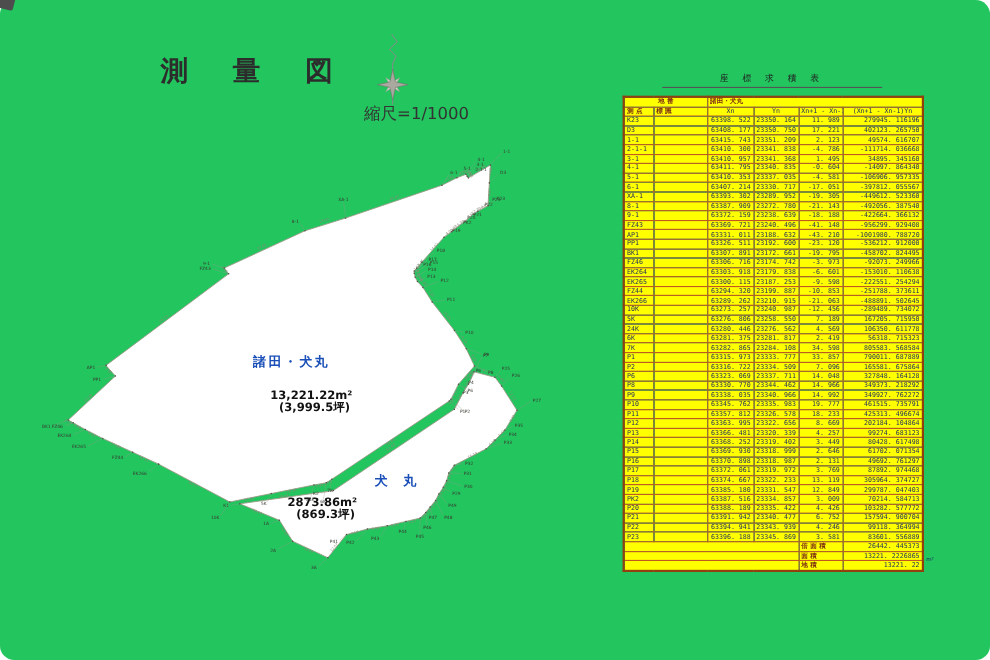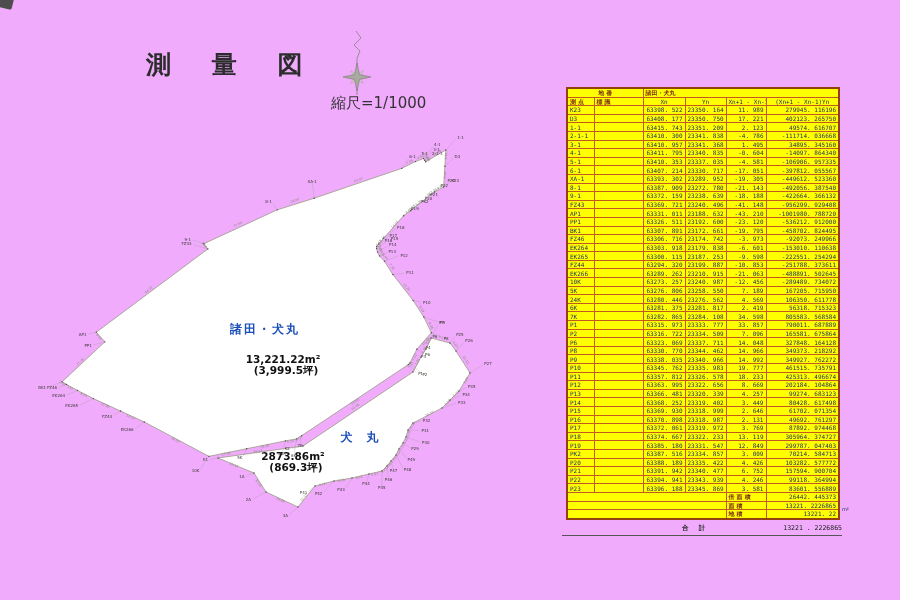--- a/index.html
+++ b/index.html
@@ -1,18 +1,18 @@
 <!DOCTYPE html>
 <html><head>
 <meta charset="utf-8">
 <style>
   html,body{margin:0;padding:0;}
   body{width:900px;height:600px;background:#ffffff;position:relative;overflow:hidden;
        font-family:"DejaVu Sans",sans-serif;}
-  .page{position:absolute;inset:0;background:#f0abfc;}
+  .page{position:absolute;inset:0;background:#22c55e;border-radius:13px;}
   .corner-mark{position:absolute;left:-5px;top:-4px;width:18px;height:12px;background:#4d4d4d;
                transform:rotate(14deg);border-radius:2px;}
   .title{position:absolute;left:146px;top:48px;font-size:25px;font-weight:bold;
          letter-spacing:16px;color:#2c2c2c;white-space:nowrap;}
   .scale{position:absolute;left:331px;top:94px;font-size:15px;color:#333;white-space:nowrap;}
   #map-svg{position:absolute;left:0;top:0;}
   .tbl-title{position:absolute;left:602px;top:66px;width:200px;text-align:center;
              font-size:8px;letter-spacing:5px;color:#222;border-bottom:1px solid #555;
              padding-bottom:2px;white-space:nowrap;}
   table.coord-table{position:absolute;left:566px;top:87px;width:272px;
@@ -342,20 +342,21 @@
         <text x="283" y="363" font-size="10.5" font-weight="bold" fill="#111111" text-anchor="middle">13,221.22m²</text>
         <text x="286" y="374" font-size="10.5" font-weight="bold" fill="#111111" text-anchor="middle">(3,999.5坪)</text>
       </g>
       <g>
         <polyline points="356,31 361,38 354,45 360,51 357,58" fill="none" stroke="#8a8a8a" stroke-width="0.9"></polyline>
         <line x1="357" y1="58" x2="357" y2="95" stroke="#8a8a8a" stroke-width="0.9"></line>
         <path d="M357,68 L358.8,75.2 L366,77 L358.8,78.8 L357,86 L355.2,78.8 L348,77 L355.2,75.2 Z" fill="#cfcfc6" stroke="#9a9a92" stroke-width="0.4" transform="rotate(45 357 77)"></path>
         <path d="M357,63 L359.5,74.5 L371,77 L359.5,79.5 L357,91 L354.5,79.5 L343,77 L354.5,74.5 Z" fill="#a9a9a0" stroke="#70706a" stroke-width="0.5"></path>
       </g>
     </svg>
+  <div class="tbl-title">座 標 求 積 表</div>
   <table class="coord-table">
     <colgroup>
       <col style="width:27px">
         <col style="width:49px">
         <col style="width:42px">
       <col style="width:41px">
         <col style="width:40px">
         <col style="width:73px">
     </colgroup>
     <tbody id="tbody">
@@ -742,17 +743,13 @@
           <td class="num">13221. 2226865</td>
         </tr>
         <tr>
           <td colspan="4"></td>
           <td class="kh">地 積</td>
           <td class="num">13221. 22</td>
         </tr>
       </tbody>
   </table>
   <div class="unit">m²</div>
-  <div class="total-row">
-    <span class="total-label">合 計</span>
-    <span class="total-val">13221 . 2226865</span>
-  </div>
 </div>
 
 </body></html>

